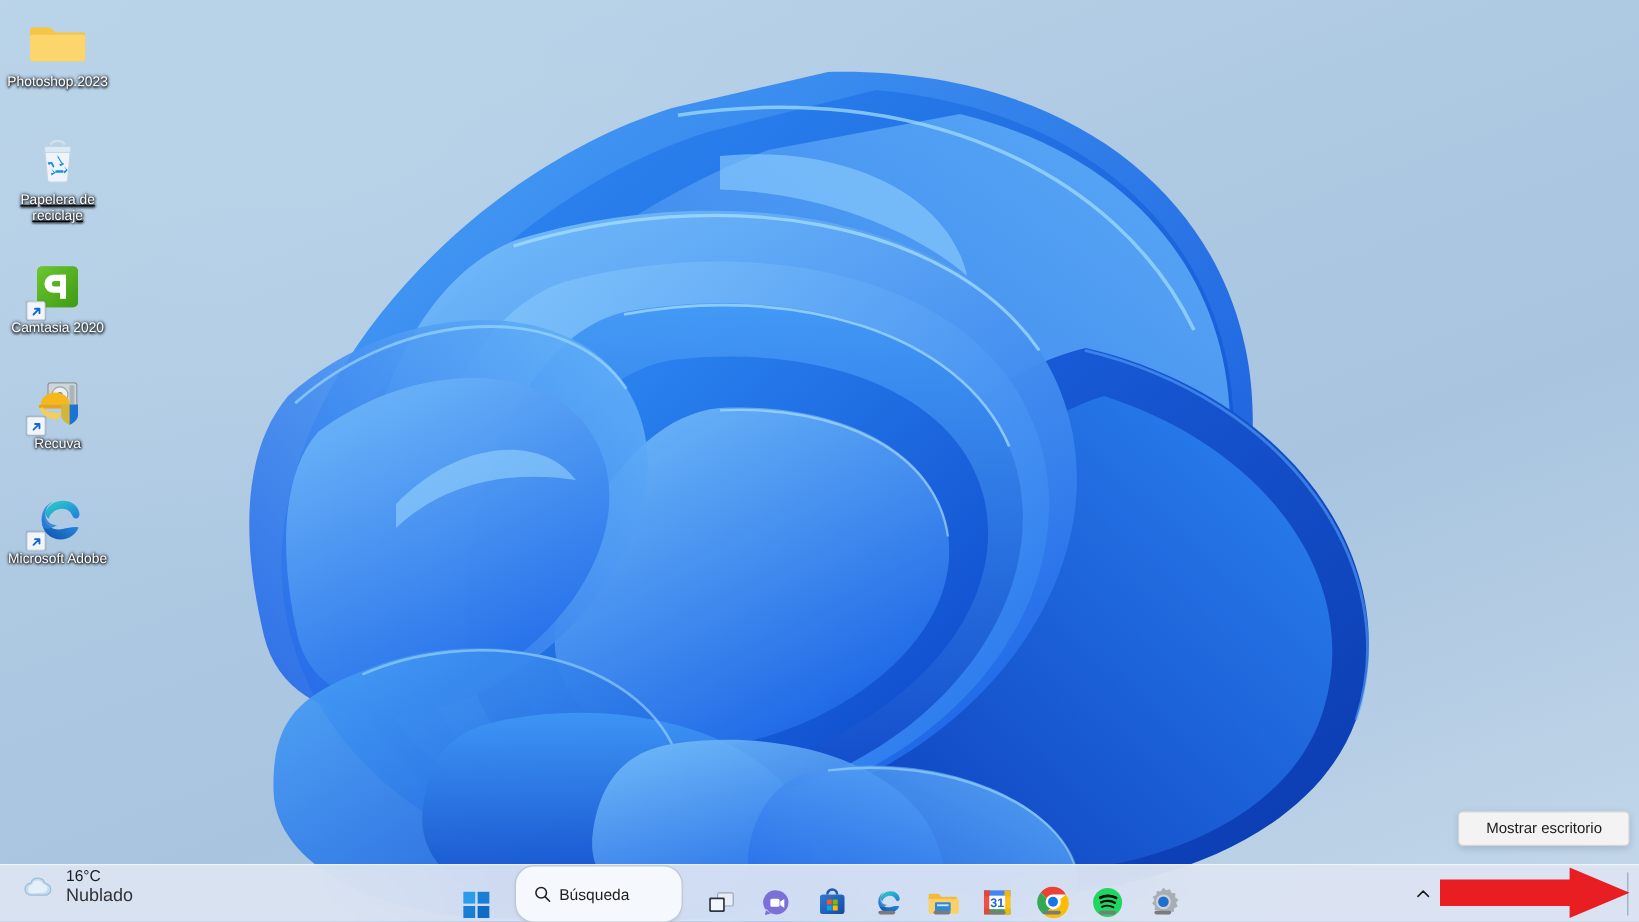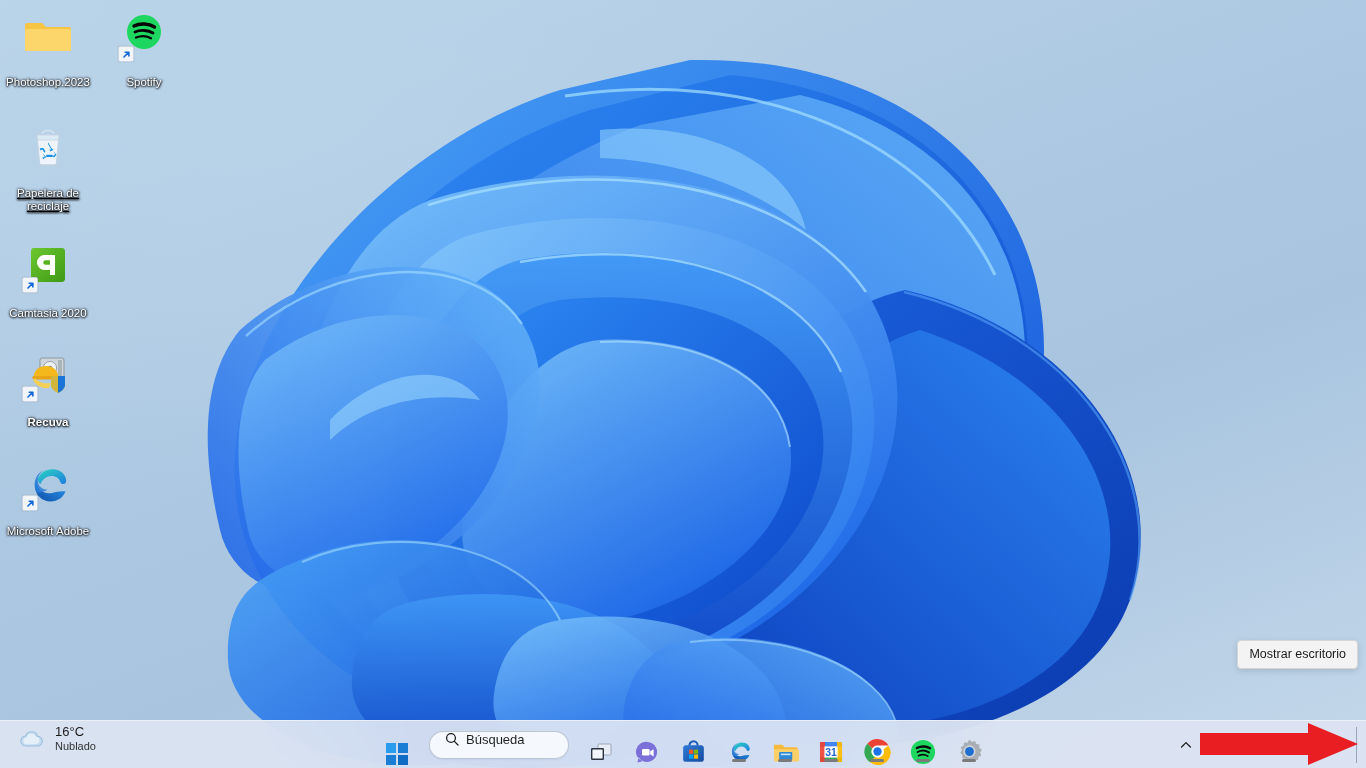--- a/index.html
+++ b/index.html
@@ -28,81 +28,81 @@
     padding-top:6px;
   }
   .dicon {
     width:96px; position:relative;
     display:flex; flex-direction:column; align-items:center;
     padding:4px 2px 2px;
     cursor:default;
   }
   .dicon .glyphwrap { position:relative; width:48px; height:48px; }
   .dicon .lbl {
-    margin-top:16px;
+    margin-top:3px;
     font-size:11.5px; line-height:13px; color:#fff; text-align:center;
     text-shadow:0 0 3px rgba(0,0,0,.95), 0 1px 2px rgba(0,0,0,.85), 1px 0 2px rgba(0,0,0,.6);
     word-wrap:break-word; max-width:94px;
   }
   .shortcut-badge {
     position:absolute; left:-2px; bottom:-2px;
     width:16px; height:16px; background:#f2f6fb;
     border:1px solid #c9d4e0; border-radius:2px;
     display:flex; align-items:center; justify-content:center;
     box-shadow:0 0 1px rgba(0,0,0,.3);
   }
   .shortcut-badge svg { width:11px; height:11px; display:block; }
 
   
   #showdesk-tooltip {
-    position:absolute; right:8px; top:640px;
+    position:absolute; right:8px; top:676px;
     background:#f3f3f3; border:1px solid #d6d6d6; border-radius:4px;
-    padding:6px 11px 7px; font-size:12.5px; color:#1b1b1b;
+    padding:6px 22px 7px; font-size:12.5px; color:#1b1b1b;
     box-shadow:0 2px 6px rgba(0,0,0,.13);
     white-space:nowrap;
   }
 
   
   #taskbar {
     position:absolute; left:0; bottom:0; width:1366px; height:48px;
     background:rgba(221,228,242,.93);
     border-top:1px solid rgba(255,255,255,.55);
     backdrop-filter:blur(24px);
   }
   
   #weather {
     position:absolute; left:10px; top:0; height:36px;
     display:flex; align-items:center; gap:9px;
     padding:0 12px 0 8px; border-radius:6px;
   }
   #weather .wtext { display:flex; flex-direction:column; line-height:1.15; }
   #weather .wtemp { font-size:13px; color:#1b1b1b; font-weight:400; }
-  #weather .wdesc { font-size:11px; color:#333; }
+  #weather .wdesc { font-size:15px; color:#333; }
 
   
   #tb-center {
     position:absolute; left:0; right:0; top:0; height:48px;
     display:flex; align-items:center; justify-content:center; gap:6px;
     pointer-events:none;
   }
   #tb-center > * { pointer-events:auto; }
   .tb-btn {
     width:40px; height:40px; border-radius:5px;
     display:flex; align-items:flex-end; justify-content:center;
     position:relative; cursor:default;
   }
   .tb-btn .dot {
     position:absolute; bottom:3px; left:50%; transform:translateX(-50%);
     width:14px; height:3px; border-radius:2px; background:#7b7b7b;
   }
   #search-pill {
-    height:28px; min-width:140px; border-radius:16px;
+    height:48px; min-width:140px; border-radius:16px;
     background:rgba(252,253,255,.86);
     border:1px solid rgba(180,190,205,.85);
-    display:flex; gap:7px;
+    display:flex; align-items:center; gap:7px;
     padding:0 18px 0 15px; margin:16px 6px;
     box-shadow:0 1px 2px rgba(0,0,0,.05);
   }
   #search-pill .stext { font-size:13px; color:#1f1f1f; }
 
   
   #tb-tray {
     position:absolute; right:0; top:0; height:48px;
     display:flex; align-items:center; gap:3px; padding-right:2px;
   }
@@ -205,36 +205,20 @@
     <div class="dicon" style="margin-top:2px;">
       <div class="glyphwrap">
         <svg viewBox="0 0 48 48">
           <path d="M3 11 h15 l4 4 h23 a2 2 0 0 1 2 2 v20 a2 2 0 0 1 -2 2 H3 a2 2 0 0 1 -2 -2 V13 a2 2 0 0 1 2 -2z" fill="#f6c544"></path>
           <path d="M3 17 h42 a2 2 0 0 1 2 2 v18 a2 2 0 0 1 -2 2 H3 a2 2 0 0 1 -2 -2 V19 a2 2 0 0 1 2 -2z" fill="#fcd66b"></path>
         </svg>
       </div>
       <div class="lbl">Photoshop.2023</div>
     </div>
 
-    <div class="dicon" style="margin-top:2px;">
-      <div class="glyphwrap">
-        <svg viewBox="0 0 48 48">
-          <circle cx="24" cy="20" r="17" fill="#1ed760"></circle>
-          <path d="M14 14 C20 11, 29 11.5, 34.5 15" stroke="#050505" stroke-width="3.4" fill="none" stroke-linecap="round"></path>
-          <path d="M15 20 C20.5 17.5, 28 18, 33 21" stroke="#050505" stroke-width="2.9" fill="none" stroke-linecap="round"></path>
-          <path d="M16 25.5 C21 23.5, 27 24, 31 26.3" stroke="#050505" stroke-width="2.3" fill="none" stroke-linecap="round"></path>
-        </svg>
-        <span class="shortcut-badge">
-          <svg viewBox="0 0 12 12">
-              <path d="M3.2 8.8 L8 4 M4.6 3.6 H8.6 V7.6" stroke="#1268d6" stroke-width="1.7" fill="none" stroke-linecap="round" stroke-linejoin="round"></path>
-            </svg>
-        </span>
-      </div>
-      <div class="lbl">Spotify</div>
-    </div>
   </div>
 
   <div class="dicon" style="margin-top:28px;text-decoration:underline;">
     <div class="glyphwrap">
       <svg viewBox="0 0 48 48">
         <path d="M13 12 h22 l-2.6 28 a2 2 0 0 1 -2 1.8 H17.6 a2 2 0 0 1 -2 -1.8 Z" fill="#eef4fa" stroke="#c3d3e2" stroke-width="1.1"></path>
         <path d="M13 12 h22 l-.5 5 H13.5 Z" fill="#dceaf6" stroke="#c3d3e2" stroke-width="0.8"></path>
         <path d="M18 10.5 c1-2 4-3 6-3 s5 1 6 3" stroke="#cfe0ee" stroke-width="2" fill="none"></path>
         <g fill="#1890e5">
           <path d="M24 21 l3.3 5.6 h-2 l1.1 2 3.2-2 -1.9-1.1 -3.7-6.3z"></path>
@@ -264,21 +248,21 @@
       </svg>
       <span class="shortcut-badge">
         <svg viewBox="0 0 12 12">
             <path d="M3.2 8.8 L8 4 M4.6 3.6 H8.6 V7.6" stroke="#1268d6" stroke-width="1.7" fill="none" stroke-linecap="round" stroke-linejoin="round"></path>
           </svg>
       </span>
     </div>
     <div class="lbl">Camtasia 2020</div>
   </div>
 
-  <div class="dicon" style="margin-top:26px;font-weight:bold;">
+  <div class="dicon" style="margin-top:26px;">
     <div class="glyphwrap">
       <svg viewBox="0 0 48 48">
         <rect x="16" y="6" width="24" height="20" rx="2" fill="#cfd6db" stroke="#8d979e" stroke-width="1"></rect>
         <circle cx="26" cy="16" r="6.6" fill="#eef1f3" stroke="#9aa4ab" stroke-width="1"></circle>
         <circle cx="26" cy="16" r="2.3" fill="#7d888f"></circle>
         <path d="M34 8 l4 0 0 16 -4 0z" fill="#aab4bb"></path>
         <path d="M10 24 c0-6 5.5-10 12-10 s12 4 12 10 z" fill="#f4b81c"></path>
         <path d="M10 24 h24 a1.6 1.6 0 0 1 0 3.4 H10 a1.6 1.6 0 0 1 0-3.4z" fill="#e8a413"></path>
         <path d="M9 28 c3 6 10 9 16 8 l2-5 c-7 1-13-1-16-5z" fill="#f4cf55"></path>
         <path d="M27 24 h14 v9 c0 5-7 8-7 8 s-7-3-7-8z" fill="#f3c221"></path>

